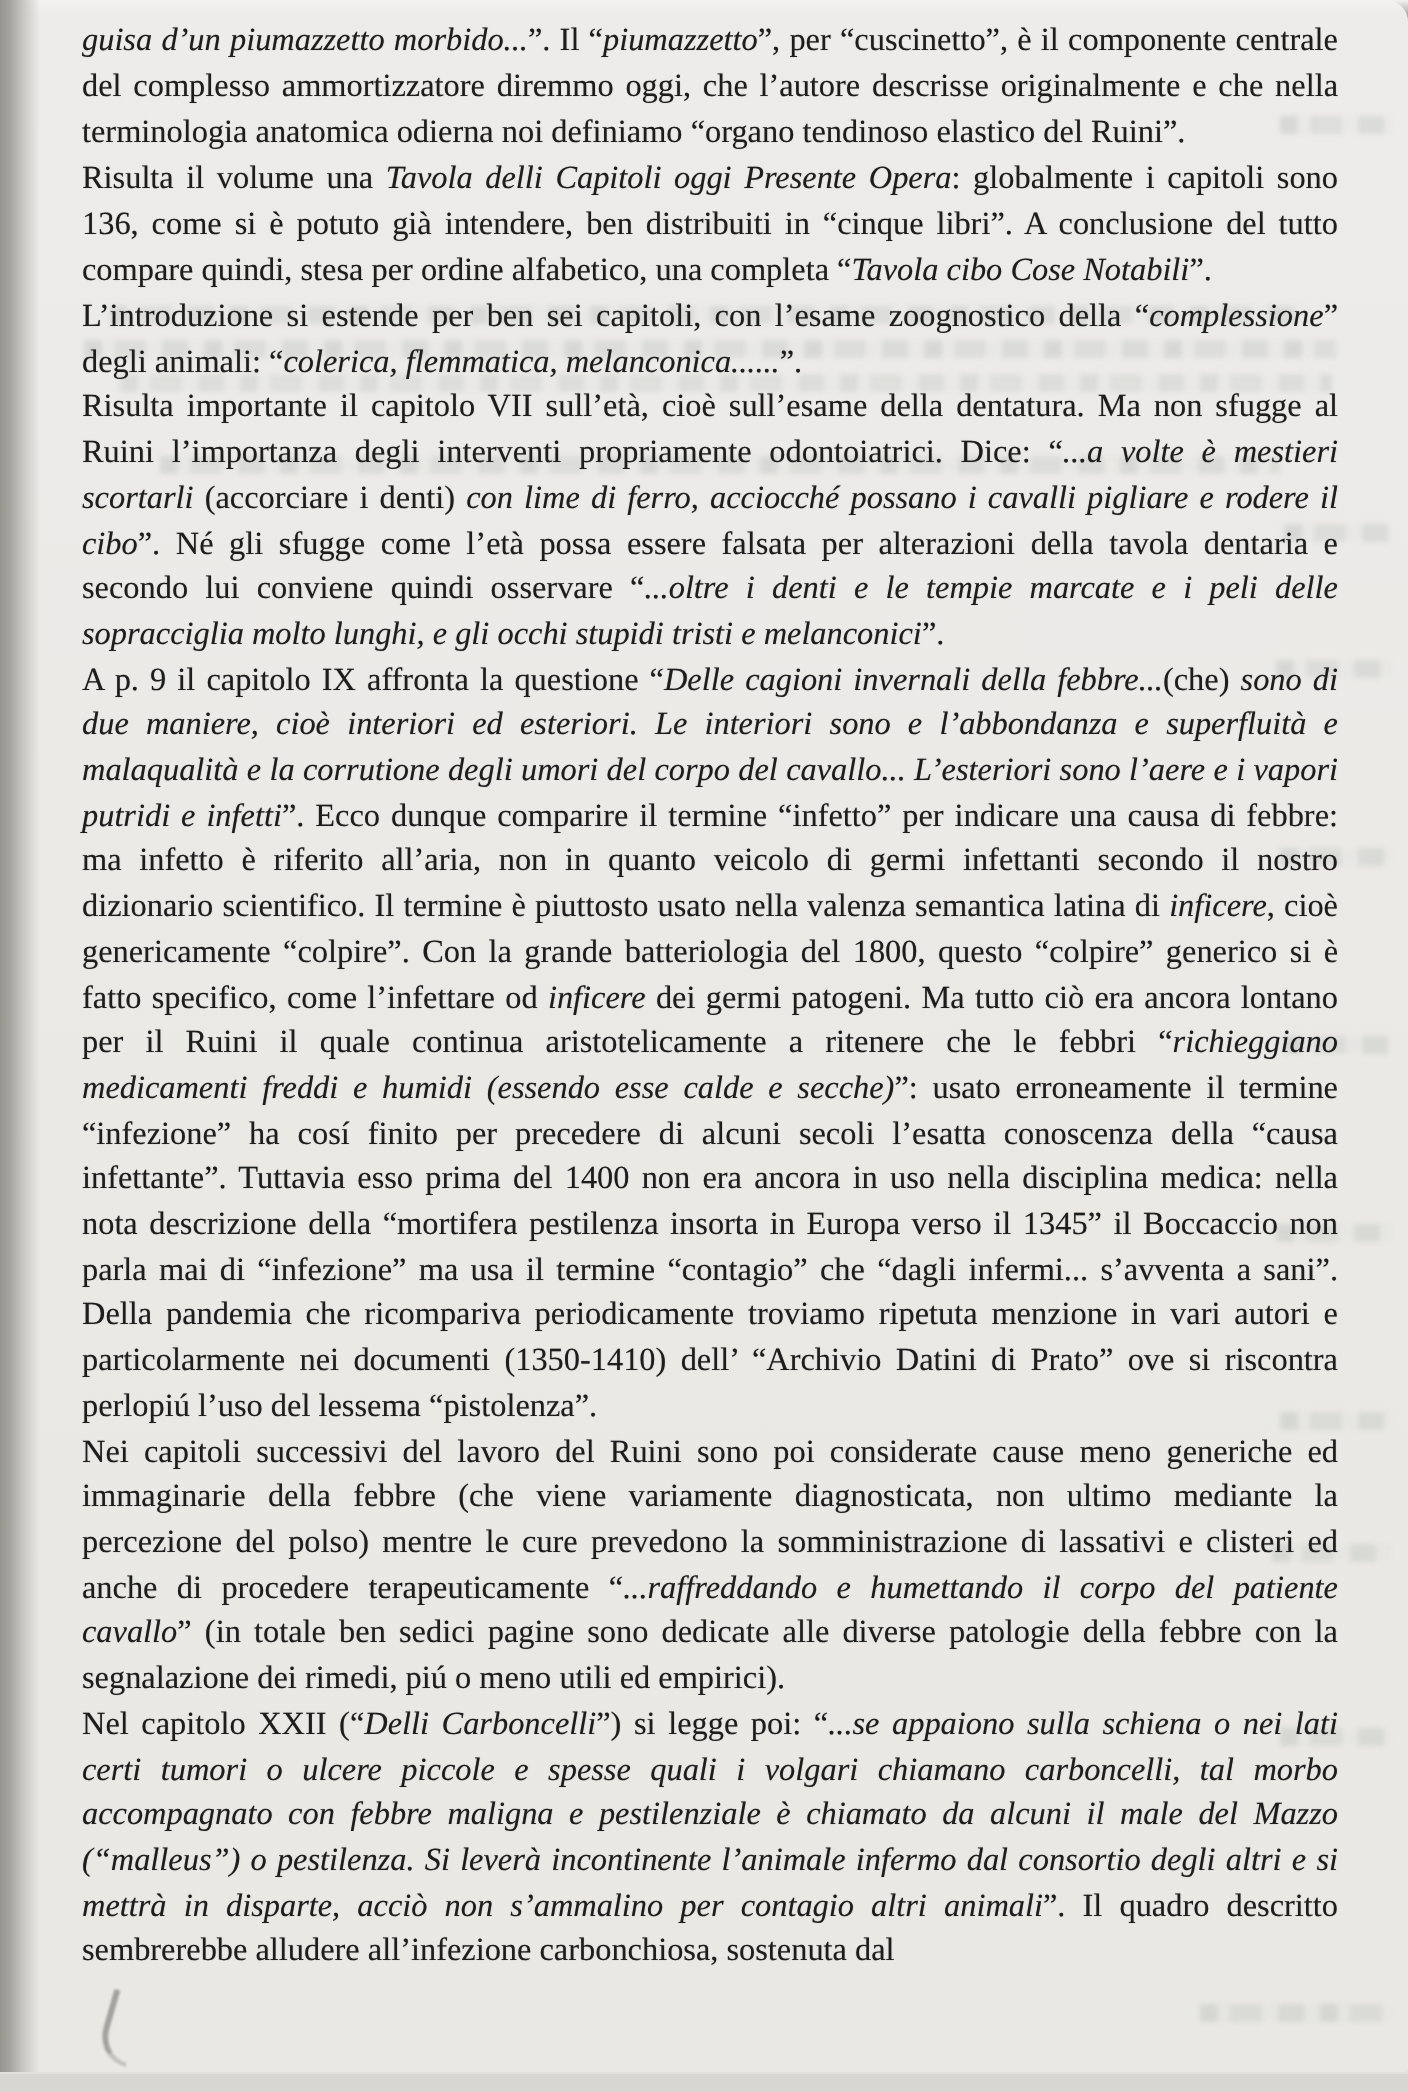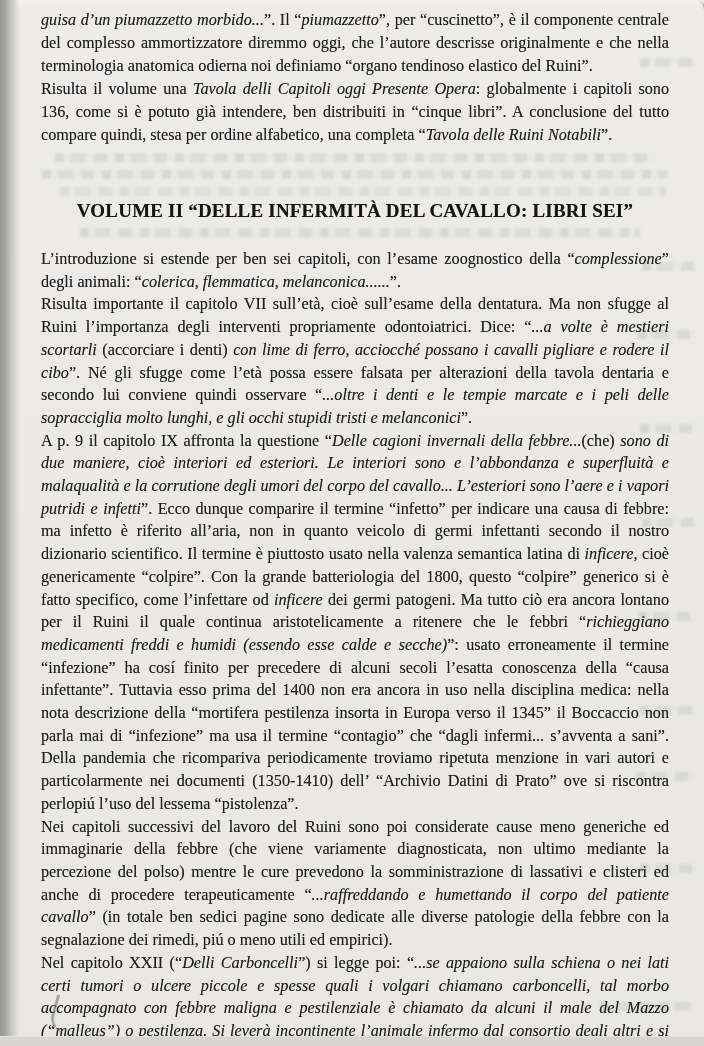--- a/index.html
+++ b/index.html
@@ -89,23 +89,22 @@
   <div class="bleed" style="top:612px;left:638px;width:58px;"></div>
   <div class="bleed" style="top:706px;left:640px;width:55px;"></div>
   <div class="bleed" style="top:772px;left:636px;width:60px;"></div>
   <div class="bleed" style="top:864px;left:640px;width:55px;"></div>
   <div class="bleed" style="top:1002px;left:600px;width:95px;"></div>
 
   <div class="content bodytext">
 
     <p><span class="it">guisa d’un piumazzetto morbido...</span><span>”. Il “</span><span class="it">piumazzetto</span><span>”, per “cuscinetto”, è il componente centrale del complesso ammortizzatore diremmo oggi, che l’autore descrisse originalmente e che nella terminologia anatomica odierna noi definiamo “organo tendinoso elastico del Ruini”.</span></p>
 
-    <p><span>Risulta il volume una </span><span class="it">Tavola delli Capitoli oggi Presente Opera</span><span>: globalmente i capitoli sono 136, come si è potuto già intendere, ben distribuiti in “cinque libri”. A conclusione del tutto compare quindi, stesa per ordine alfabetico, una completa “</span><span class="it">Tavola delle Ruini Notabili</span><span>”.</span></p>
+    <p><span>Risulta il volume una </span><span class="it">Tavola delli Capitoli oggi Presente Opera</span><span>: globalmente i capitoli sono 136, come si è potuto già intendere, ben distribuiti in “cinque libri”. A conclusione del tutto compare quindi, stesa per ordine alfabetico, una completa “</span><span class="it">Tavola cibo Cose Notabili</span><span>”.</span></p>
 
-    <h2 class="heading">VOLUME II  “DELLE INFERMITÀ DEL CAVALLO: LIBRI SEI”</h2>
 
     <div class="main">
 
       <p><span>L’introduzione si estende per ben sei capitoli, con l’esame zoognostico della “</span><span class="it">complessione</span><span>” degli animali: “</span><span class="it">colerica, flemmatica, melanconica......</span><span>”.</span></p>
 
       <p><span>Risulta importante il capitolo VII sull’età, cioè sull’esame della dentatura. Ma non sfugge al Ruini l’importanza degli interventi propriamente odontoiatrici. Dice: “</span><span class="it">...a volte è mestieri scortarli </span><span>(accorciare i denti) </span><span class="it">con lime di ferro, acciocché  possano i cavalli pigliare e rodere il cibo</span><span>”. Né gli sfugge come l’età possa essere falsata per alterazioni della tavola dentaria e secondo lui conviene quindi osservare “</span><span class="it">...oltre i denti e le tempie marcate e i peli delle sopracciglia molto lunghi, e gli occhi stupidi tristi e melanconici</span><span>”.</span></p>
 
       <p><span>A p. 9 il capitolo IX affronta la questione “</span><span class="it">Delle cagioni invernali della febbre...</span><span>(che) </span><span class="it">sono di due maniere, cioè interiori ed esteriori. Le interiori sono e l’abbondanza e superfluità e malaqualità e la corrutione degli umori del corpo del cavallo... L’esteriori sono l’aere e i vapori putridi e infetti</span><span>”. Ecco dunque comparire il termine “infetto” per indicare una causa di febbre: ma infetto è riferito all’aria, non in quanto veicolo di germi infettanti secondo il nostro dizionario scientifico. Il termine è piuttosto usato nella valenza semantica latina di </span><span class="it">inficere</span><span>, cioè genericamente “colpire”. Con la grande batteriologia del 1800, questo “colpire” generico si è fatto specifico, come l’infettare od </span><span class="it">inficere</span><span> dei germi patogeni. Ma tutto ciò era ancora lontano per il Ruini il quale continua aristotelicamente a ritenere che le febbri “</span><span class="it">richieggiano medicamenti freddi e humidi (essendo esse calde e secche)</span><span>”: usato erroneamente il termine “infezione” ha cosí finito per precedere di alcuni secoli l’esatta conoscenza della “causa infettante”. Tuttavia esso prima del 1400 non era ancora in uso nella disciplina medica: nella nota descrizione della “mortifera pestilenza insorta in Europa verso il 1345” il Boccaccio non parla mai di “infezione” ma usa il termine “contagio” che “dagli infermi... s’avventa a sani”. Della pandemia che ricompariva periodicamente troviamo ripetuta menzione in vari autori e particolarmente nei documenti (1350-1410) dell’ “Archivio Datini di Prato”  ove si riscontra perlopiú l’uso del lessema “pistolenza”.</span></p>
 
       <p><span>Nei capitoli successivi del lavoro del Ruini sono poi considerate cause meno generiche ed immaginarie della febbre (che viene variamente diagnosticata, non ultimo mediante la percezione del polso) mentre le cure prevedono la somministrazione di lassativi e clisteri ed anche di procedere terapeuticamente “</span><span class="it">...raffreddando e humettando il corpo del patiente cavallo</span><span>” (in totale ben sedici pagine sono dedicate alle diverse patologie della febbre con la segnalazione dei rimedi, piú o meno utili ed empirici).</span></p>

